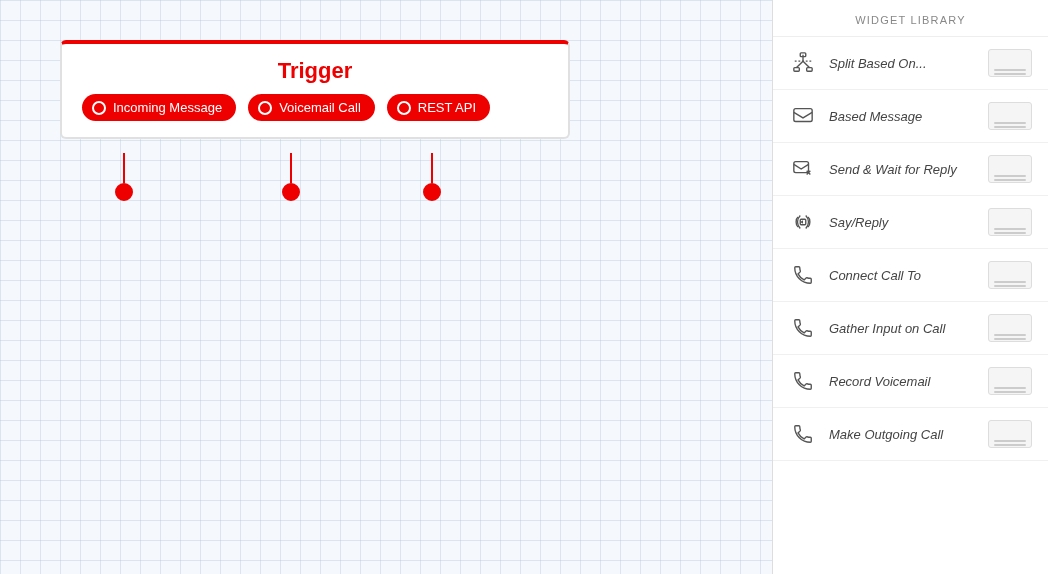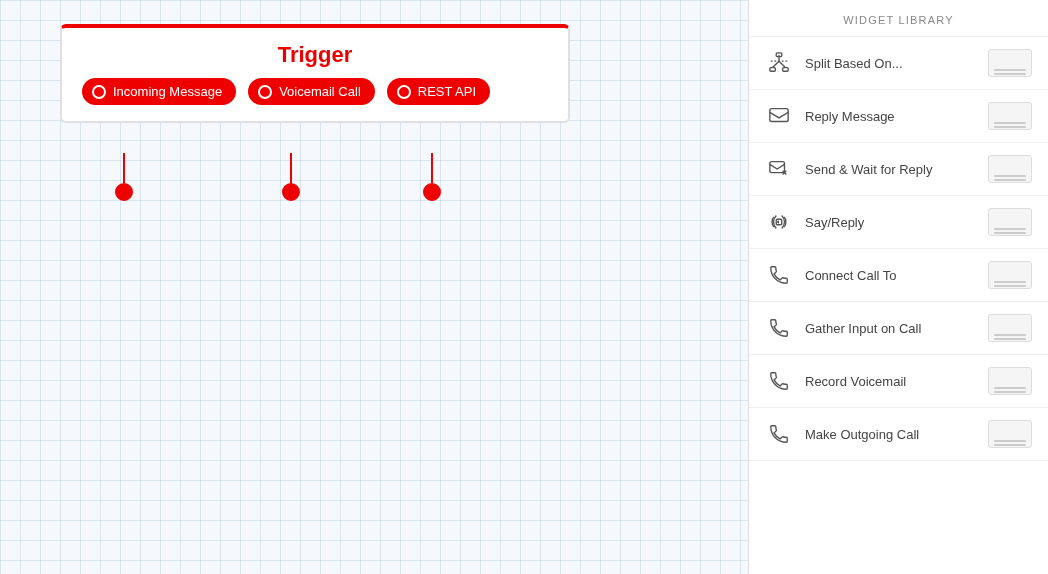--- a/index.html
+++ b/index.html
@@ -20,21 +20,21 @@
         linear-gradient(rgba(180,200,220,0.4) 1px, transparent 1px),
         linear-gradient(90deg, rgba(180,200,220,0.4) 1px, transparent 1px);
       background-size: 20px 20px;
       position: relative;
       overflow: hidden;
     }
 
     
     .trigger-widget {
       position: absolute;
-      top: 24px;
+      top: 40px;
       left: 60px;
       width: 510px;
       background: white;
       border: 2px solid #e0e0e0;
       border-radius: 6px;
       border-top: 4px solid #e00;
     }
 
     .trigger-title {
       text-align: center;
@@ -103,21 +103,21 @@
       width: 18px;
       height: 18px;
       border-radius: 50%;
       background: #e00;
       border: 2px solid #e00;
       flex-shrink: 0;
     }
 
     
     .sidebar {
-      width: 300px;
+      width: 276px;
       background: white;
       border-left: 1px solid #ddd;
       display: flex;
       flex-direction: column;
       overflow-y: auto;
     }
 
     .sidebar-header {
       text-align: center;
       font-size: 11px;
@@ -129,20 +129,21 @@
       text-transform: uppercase;
     }
 
     .widget-item {
       display: flex;
       align-items: center;
       padding: 12px 16px;
       border-bottom: 1px solid #f0f0f0;
       cursor: pointer;
       gap: 12px;
+      font-style: italic;
     }
 
     .widget-icon {
       width: 28px;
       height: 28px;
       flex-shrink: 0;
       display: flex;
       align-items: center;
       justify-content: center;
     }
@@ -250,21 +251,21 @@
     <div class="widget-thumb"></div>
   </div>
 
   <div class="widget-item">
     <div class="widget-icon">
       <svg viewBox="0 0 24 24">
         <rect x="2" y="4" width="20" height="14" rx="2"></rect>
         <path d="M2 8l10 6 10-6"></path>
       </svg>
     </div>
-    <span class="widget-label">Reply Message</span>
+    <span class="widget-label">Based Message</span>
     <div class="widget-thumb"></div>
   </div>
 
   <div class="widget-item">
     <div class="widget-icon">
       <svg viewBox="0 0 24 24">
         <rect x="2" y="4" width="16" height="12" rx="2"></rect>
         <polyline points="2,7 10,12 18,7"></polyline>
         <path d="M16 14l4 4m0-4l-4 4"></path>
       </svg>

